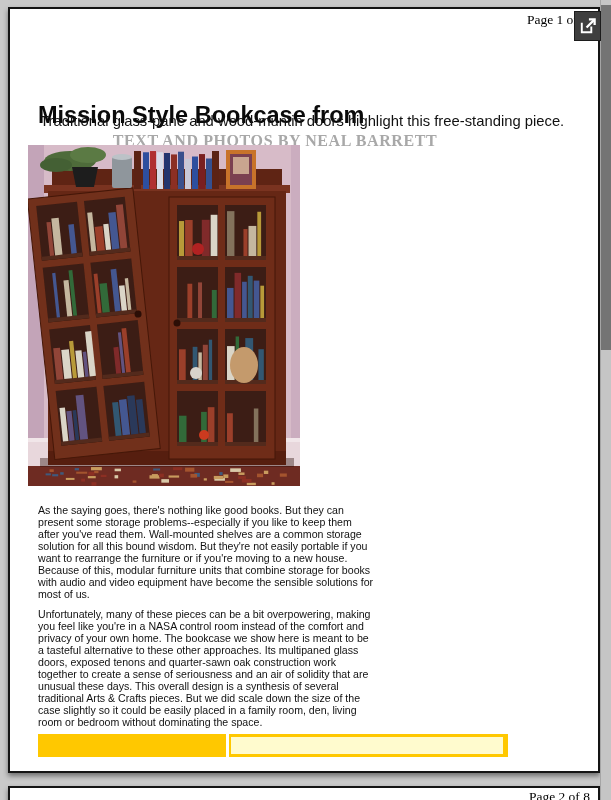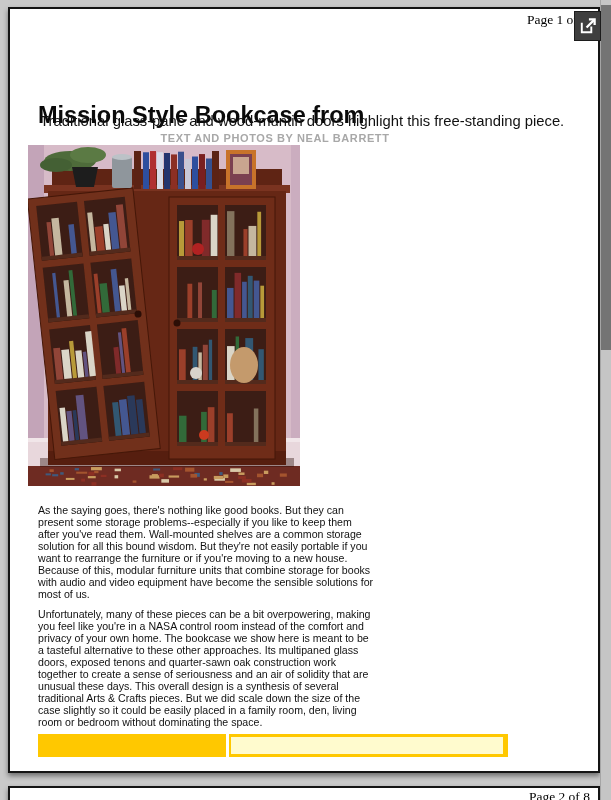--- a/index.html
+++ b/index.html
@@ -45,21 +45,21 @@
   .title{
     position:absolute;left:28px;top:77px;
     font-size:23.5px;font-weight:bold;color:#0a0a0a;white-space:nowrap;text-align:center;
   }
   .subtitle{
     position:absolute;left:30px;top:104px;width:470px;text-align:center;
     font-size:14.8px;color:#111;white-space:nowrap;
   }
   .byline{
     position:absolute;left:30px;top:123px;width:470px;text-align:center;
-    font-size:11px;font-weight:bold;letter-spacing:0.6px;color:#a8a8a8;
+    font-size:16px;font-weight:bold;letter-spacing:0.6px;color:#a8a8a8;font-family:Liberation Serif, serif;
   }
   .photo{position:absolute;left:18px;top:136px;width:272px;height:341px;}
   .body-para{
     position:absolute;left:28px;margin:0;
     font-size:10.6px;line-height:12px;color:#111;
     white-space:pre-line;
   }
   #para1{top:495px;}
   #para2{top:599px;}
 

